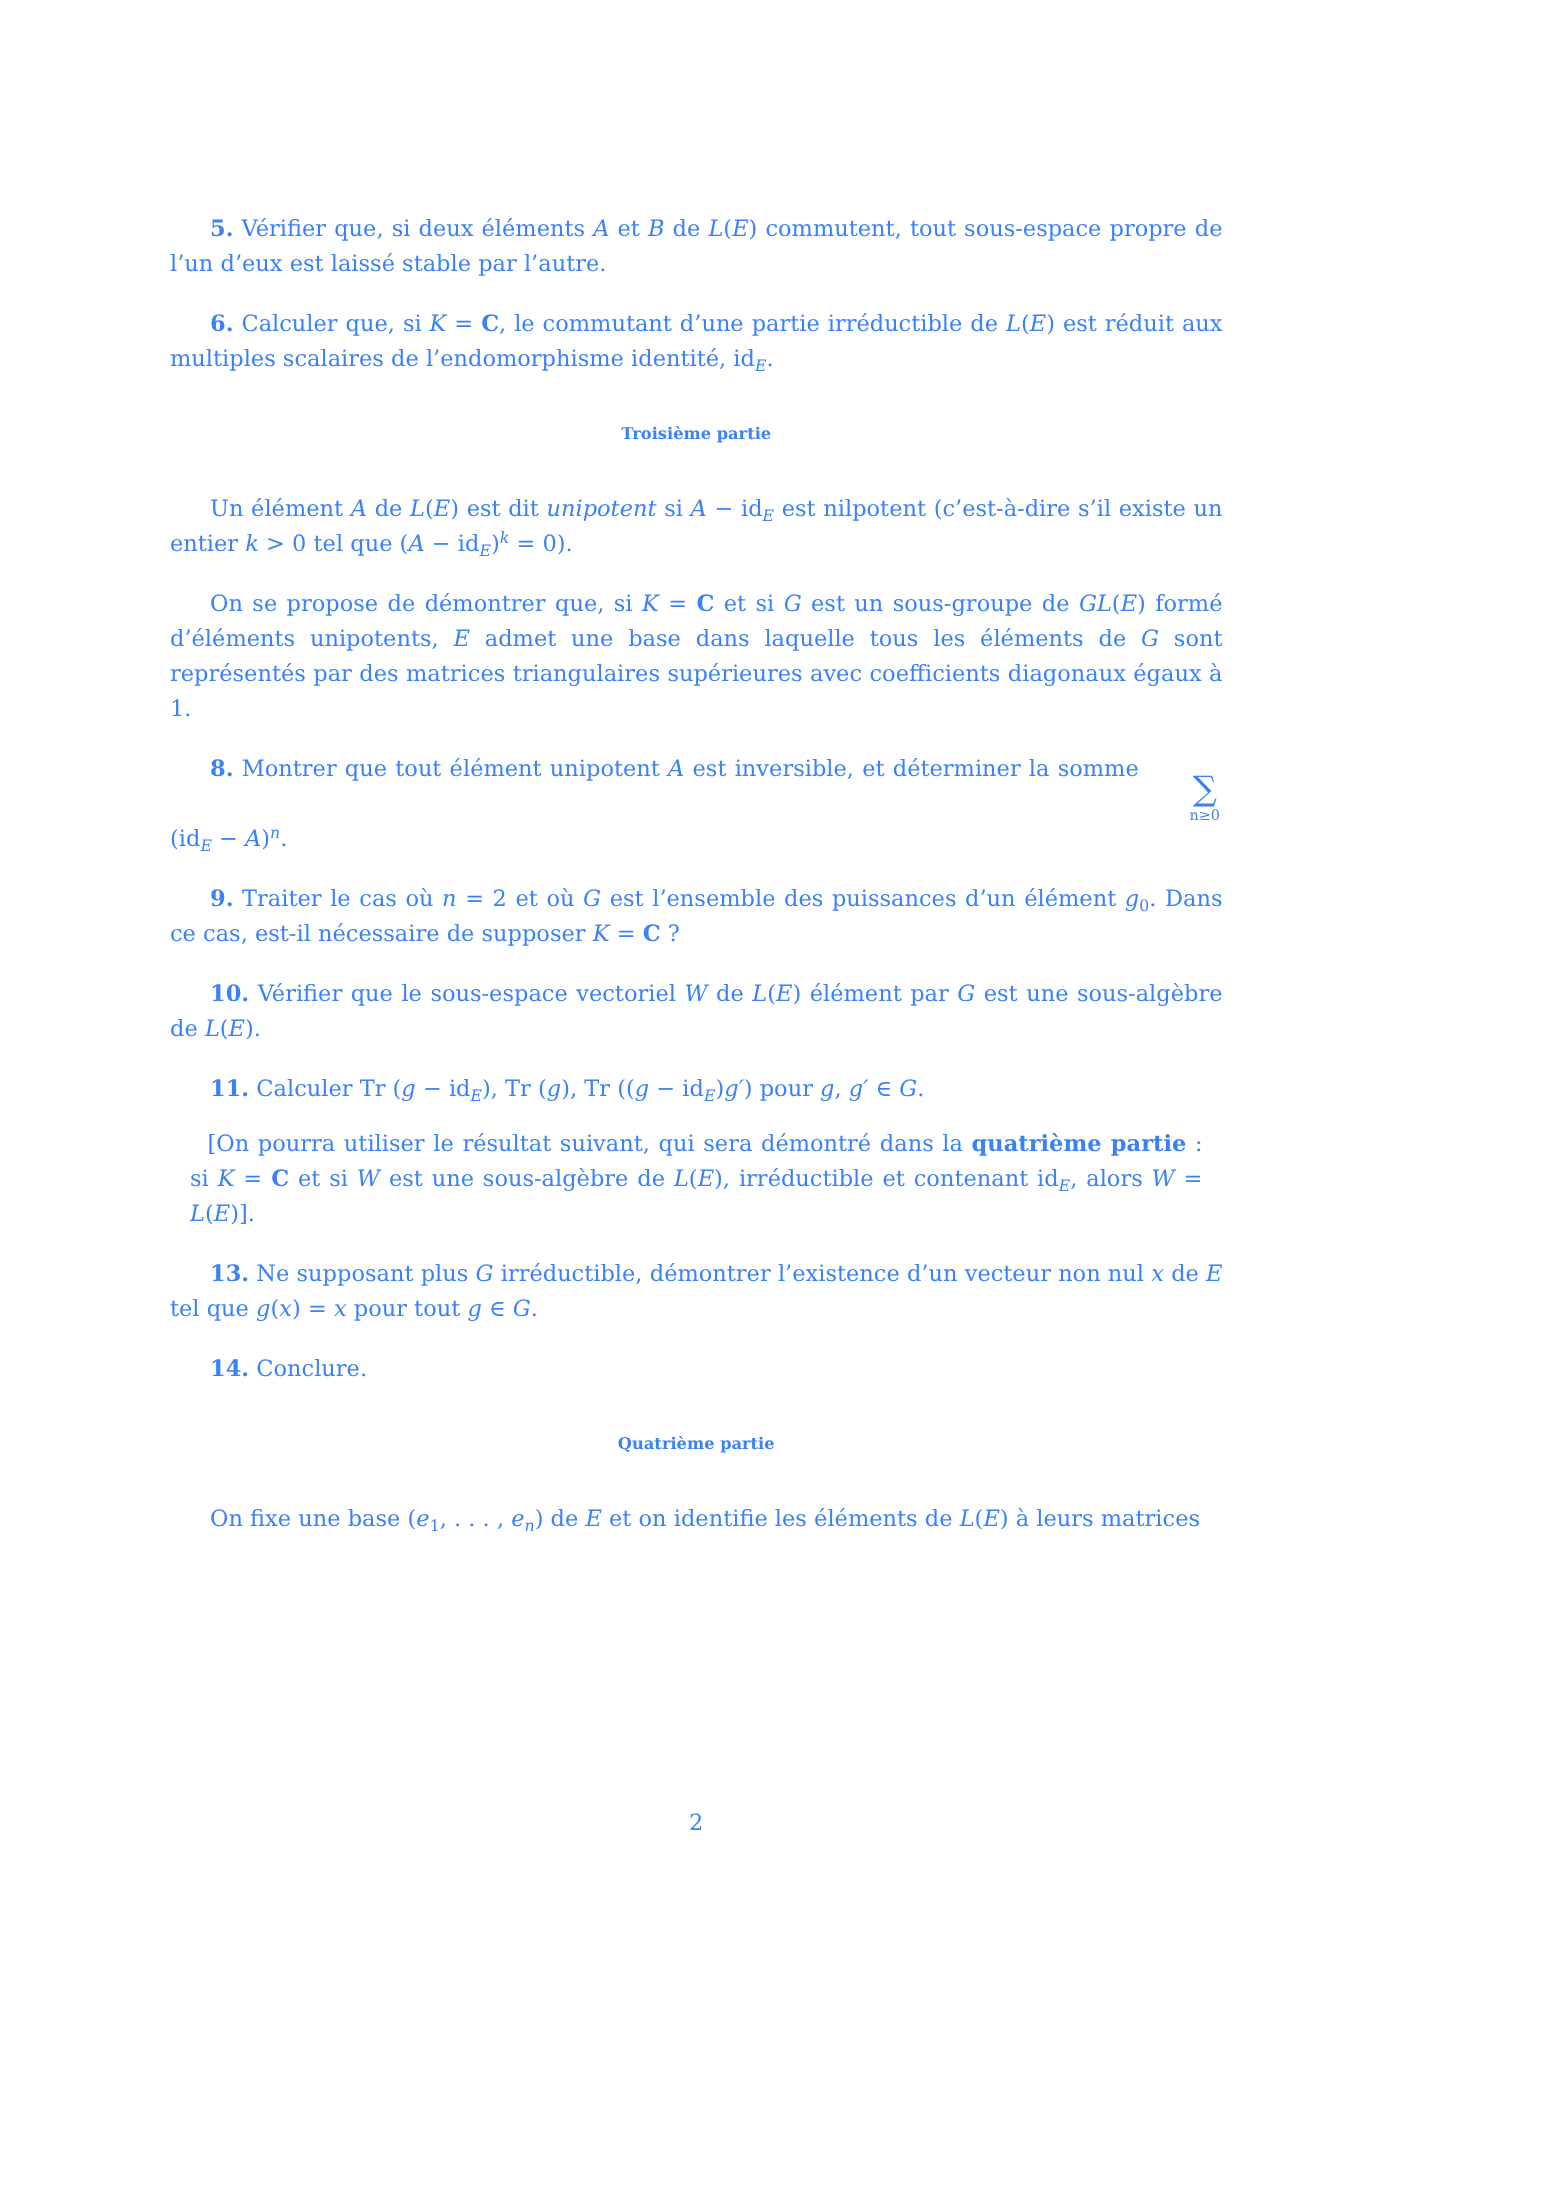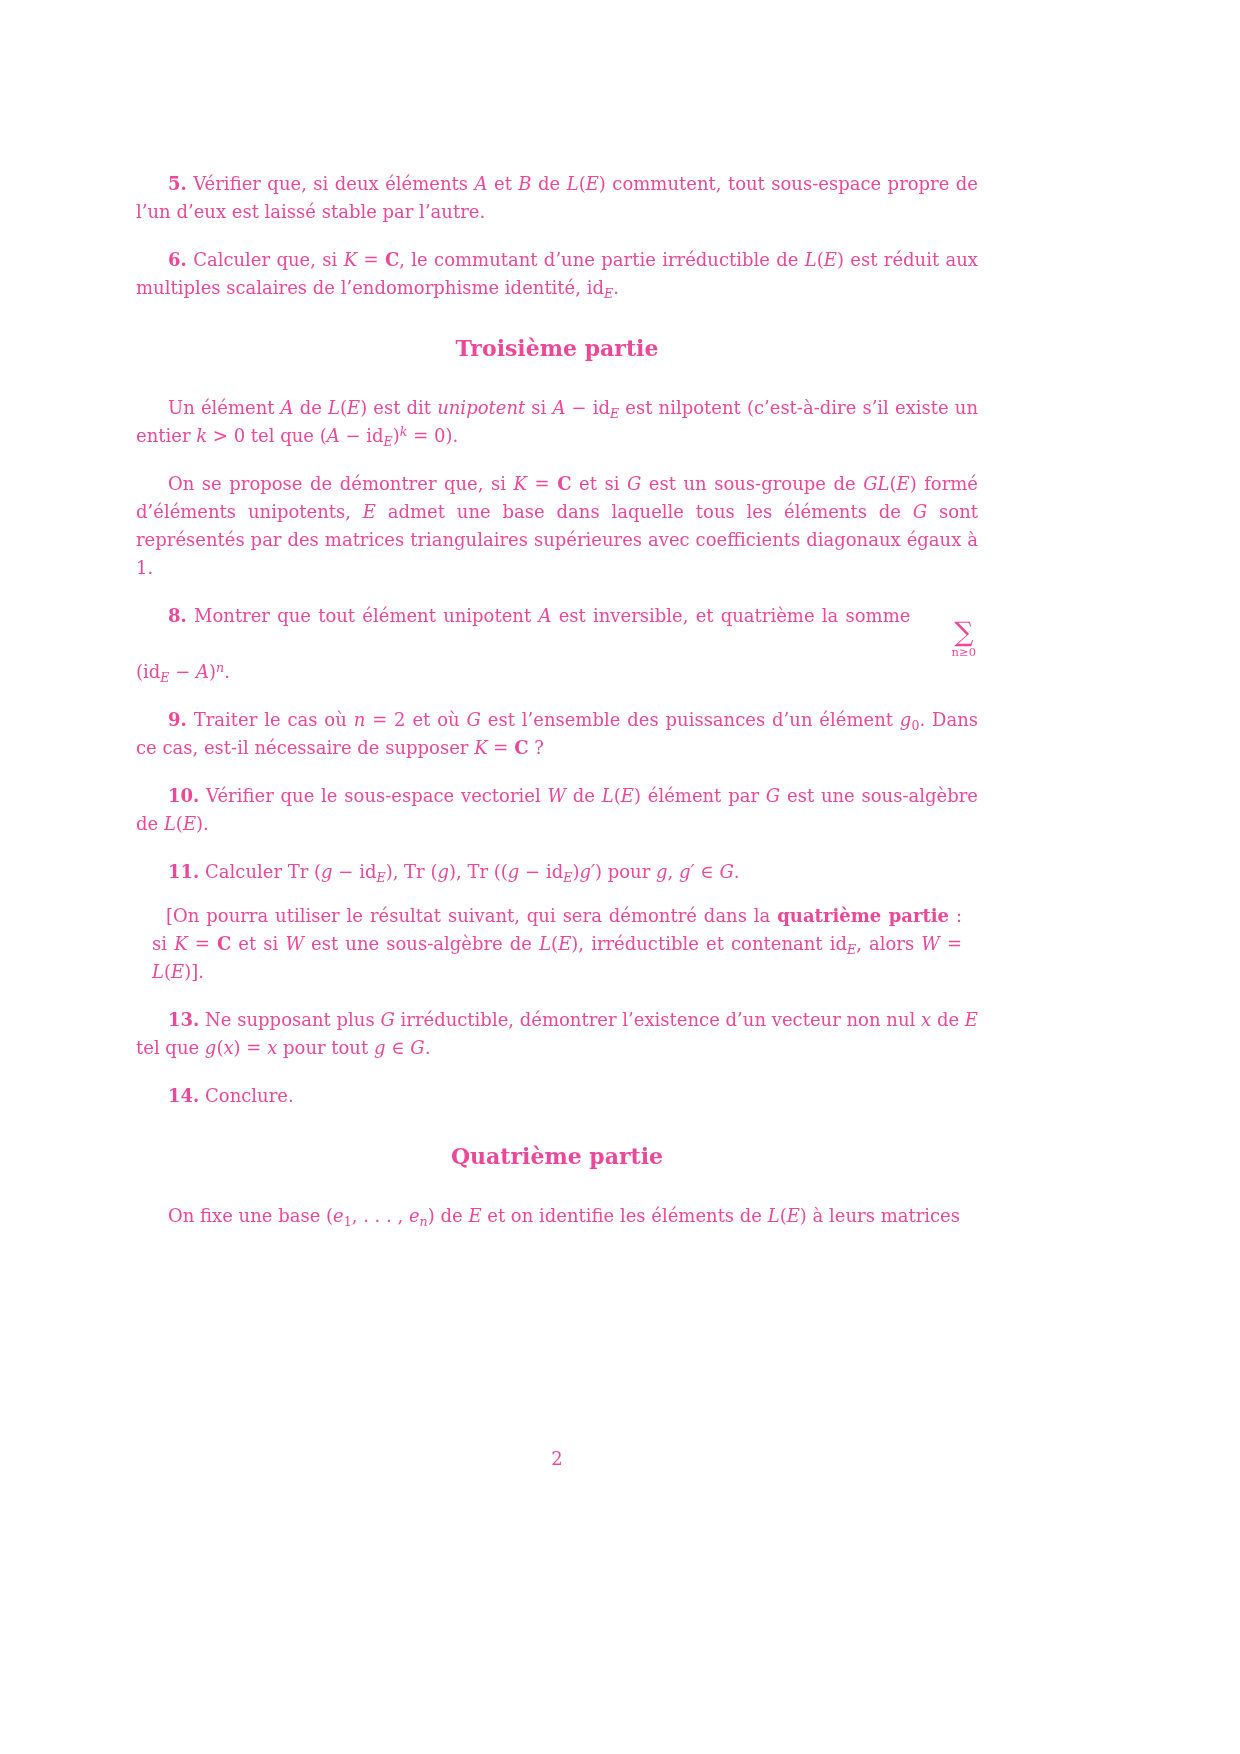--- a/index.html
+++ b/index.html
@@ -1,42 +1,42 @@
 <!DOCTYPE html>
 <html><head>
 <meta charset="utf-8">
 <style>
   html, body { margin: 0; padding: 0; background: #ffffff; }
   .page {
     position: relative;
     width: 1240px;
     height: 1754px;
     background: #ffffff;
-    color: #ec4899;
+    color: #3b82f6;
     font-family: "DejaVu Serif", "Liberation Serif", serif;
     overflow: hidden;
   }
   .content {
     position: absolute;
     left: 136px;
     top: 170px;
     width: 842px;
     font-size: 18px;
     line-height: 28px;
     text-align: justify;
   }
   .content p, .content h3 { padding: 0; }
   .p { margin: 20px 0 0 0; text-indent: 32px; }
   .p:first-child { margin-top: 0; }
   .p-tight { margin: 16px; text-indent: 14px; }
   .heading {
     margin: 32px 0;
     text-align: center;
     text-indent: 0;
-    font-size: 22px;
+    font-size: 13px;
     font-weight: bold;
   }
   .b { font-weight: bold; }
   .i { font-style: italic; }
   .sub { font-size: 70%; vertical-align: -0.3em; line-height: 0; }
   .sup { font-size: 70%; vertical-align: 0.5em; line-height: 0; }
   .sum {
     display: inline-flex;
     flex-direction: column;
     align-items: center;
@@ -58,21 +58,21 @@
 </head>
 <body>
 
 <div class="page">
   <div class="content">
       <p class="p"><span class="b">5.</span><span> Vérifier que, si deux éléments </span><span class="i">A</span><span> et </span><span class="i">B</span><span> de </span><span class="i">L</span><span>(</span><span class="i">E</span><span>)</span><span> commutent, tout sous-espace propre de l’un d’eux est laissé stable par l’autre.</span></p>
       <p class="p"><span class="b">6.</span><span> Calculer que, si </span><span class="i">K</span><span> = </span><span class="b">C</span><span>, le commutant d’une partie irréductible de </span><span class="i">L</span><span>(</span><span class="i">E</span><span>)</span><span> est réduit aux multiples scalaires de l’endomorphisme identité, id</span><span class="i sub">E</span><span>.</span></p>
       <h3 class="heading"><span>Troisième partie</span></h3>
       <p class="p"><span>Un élément </span><span class="i">A</span><span> de </span><span class="i">L</span><span>(</span><span class="i">E</span><span>)</span><span> est dit </span><span class="i">unipotent</span><span> si </span><span class="i">A</span><span> − id</span><span class="i sub">E</span><span> est nilpotent (c’est-à-dire s’il existe un entier </span><span class="i">k</span><span> &gt; 0 tel que (</span><span class="i">A</span><span> − id</span><span class="i sub">E</span><span>)</span><span class="i sup">k</span><span> = 0).</span></p>
       <p class="p"><span>On se propose de démontrer que, si </span><span class="i">K</span><span> = </span><span class="b">C</span><span> et si </span><span class="i">G</span><span> est un sous-groupe de </span><span class="i">GL</span><span>(</span><span class="i">E</span><span>)</span><span> formé d’éléments unipotents, </span><span class="i">E</span><span> admet une base dans laquelle tous les éléments de </span><span class="i">G</span><span> sont représentés par des matrices triangulaires supérieures avec coefficients diagonaux égaux à 1.</span></p>
-      <p class="p"><span class="b">8.</span><span> Montrer que tout élément unipotent </span><span class="i">A</span><span> est inversible, et quatrième la somme </span><span class="sum">
+      <p class="p"><span class="b">8.</span><span> Montrer que tout élément unipotent </span><span class="i">A</span><span> est inversible, et déterminer la somme </span><span class="sum">
           <span class="sigma">∑</span>
           <span class="under">n≥0</span>
         </span><span> (id</span><span class="i sub">E</span><span> − </span><span class="i">A</span><span>)</span><span class="i sup">n</span><span>.</span></p>
       <p class="p"><span class="b">9.</span><span> Traiter le cas où </span><span class="i">n</span><span> = 2 et où </span><span class="i">G</span><span> est l’ensemble des puissances d’un élément </span><span class="i">g</span><span class="sub">0</span><span>. Dans ce cas, est-il nécessaire de supposer </span><span class="i">K</span><span> = </span><span class="b">C</span><span> ?</span></p>
       <p class="p"><span class="b">10.</span><span> Vérifier que le sous-espace vectoriel </span><span class="i">W</span><span> de </span><span class="i">L</span><span>(</span><span class="i">E</span><span>)</span><span> élément par </span><span class="i">G</span><span> est une sous-algèbre de </span><span class="i">L</span><span>(</span><span class="i">E</span><span>)</span><span>.</span></p>
       <p class="p"><span class="b">11.</span><span> Calculer Tr (</span><span class="i">g</span><span> − id</span><span class="i sub">E</span><span>), Tr (</span><span class="i">g</span><span>), Tr ((</span><span class="i">g</span><span> − id</span><span class="i sub">E</span><span>)</span><span class="i">g′</span><span>) pour </span><span class="i">g</span><span>, </span><span class="i">g′</span><span> ∈ </span><span class="i">G</span><span>.</span></p>
       <p class="p-tight"><span>[On pourra utiliser le résultat suivant, qui sera démontré dans la </span><span class="b">quatrième partie</span><span> : si </span><span class="i">K</span><span> = </span><span class="b">C</span><span> et si </span><span class="i">W</span><span> est une sous-algèbre de </span><span class="i">L</span><span>(</span><span class="i">E</span><span>)</span><span>, irréductible et contenant id</span><span class="i sub">E</span><span>, alors </span><span class="i">W</span><span> = </span><span class="i">L</span><span>(</span><span class="i">E</span><span>)</span><span>].</span></p>
       <p class="p"><span class="b">13.</span><span> Ne supposant plus </span><span class="i">G</span><span> irréductible, démontrer l’existence d’un vecteur non nul </span><span class="i">x</span><span> de </span><span class="i">E</span><span> tel que </span><span class="i">g</span><span>(</span><span class="i">x</span><span>) = </span><span class="i">x</span><span> pour tout </span><span class="i">g</span><span> ∈ </span><span class="i">G</span><span>.</span></p>
       <p class="p"><span class="b">14.</span><span> Conclure.</span></p>
       <h3 class="heading"><span>Quatrième partie</span></h3>

